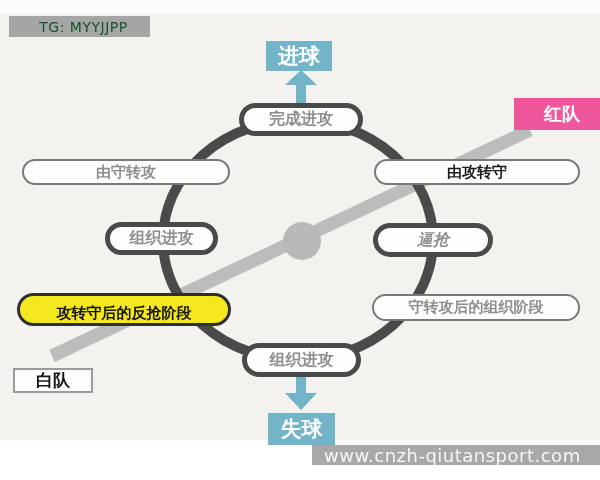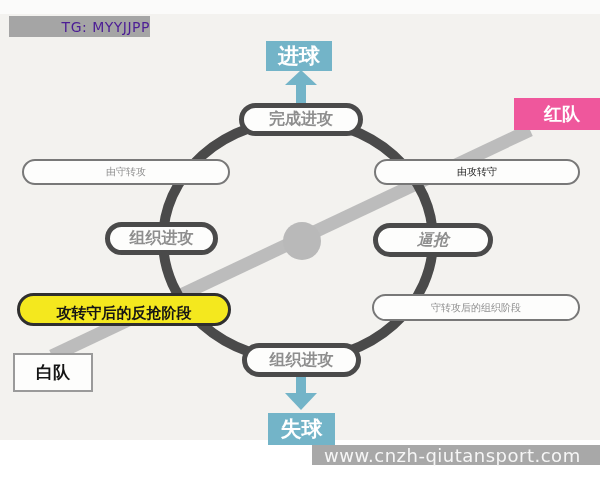--- a/index.html
+++ b/index.html
@@ -11,35 +11,35 @@
   .panel { position:absolute; left:0; top:0; width:600px; height:440px; background:#f3f2ef; }
   .topband { position:absolute; left:0; top:0; width:600px; height:14px; background:#fbfbfa; }
   .layer { position:absolute; left:0; top:0; }
 
   .box, .pill {
     position:absolute; box-sizing:border-box;
     display:flex; align-items:center; justify-content:center;
     white-space:nowrap;
   }
   .pill { background:#fdfdfc; border-radius:999px; }
-  .pill.thin  { border:2px solid #787878; color:#8e8e8e; font-weight:400; font-size:10px;text-align:center; }
+  .pill.thin  { border:2px solid #787878; color:#8e8e8e; font-weight:700; font-size:15px;text-align:center; }
   .pill.thick { border:5px solid #4a4a4a; color:#8e8e8e; font-weight:700; font-size:16px; }
   .pill.black-text { color:#1b1b1b; }
   .pill.yellow { background:#f4e81e; border:3px solid #2f2f2f; color:#151515; font-weight:700; font-size:15px; }
 
   .tg-badge {
     left:9px; top:16px; width:141px; height:21px;
-    background:#a5a5a5; color:#4c1d95; font-size:14px; letter-spacing:0.5px;
-    justify-content:flex-end; padding-left:8px;
+    background:#a5a5a5; color:#14532d; font-size:14px; letter-spacing:0.5px;
+    justify-content:center; padding-left:8px;
   }
   .cyan { background:#73b4c8; color:#ffffff; font-weight:700; font-size:21px; }
   .goal-box    { left:266px; top:41px;  width:66px; height:30px; }
   .concede-box { left:268px; top:413px; width:67px; height:32px; }
   .red-team    { left:514px; top:98px;  width:96px; height:32px; background:#ef579c; color:#ffffff; font-weight:700; font-size:18px; }
-  .white-team  { left:13px;  top:353px; width:80px; height:39px; background:#fdfdfc; border:2px solid #9a9a9a; color:#141414; font-weight:700; font-size:17px; }
+  .white-team  { left:13px;  top:368px; width:80px; height:25px; background:#fdfdfc; border:2px solid #9a9a9a; color:#141414; font-weight:700; font-size:17px; }
 
   .p-complete   { left:239px; top:103px; width:124px; height:33px; }
   .p-organize   { left:105px; top:222px; width:113px; height:33px; }
   .p-pressing   { left:373px; top:223px; width:120px; height:34px;font-style:italic; }
   .p-zonal      { left:242px; top:343px; width:119px; height:34px; }
   .p-d2a        { left:22px;  top:159px; width:208px; height:26px; }
   .p-a2d        { left:374px; top:159px; width:206px; height:26px; }
   .p-counter    { left:17px;  top:293px; width:214px; height:33px;align-items:flex-end; }
   .p-orgphase   { left:372px; top:294px; width:208px; height:27px; font-size:14px; }
 

